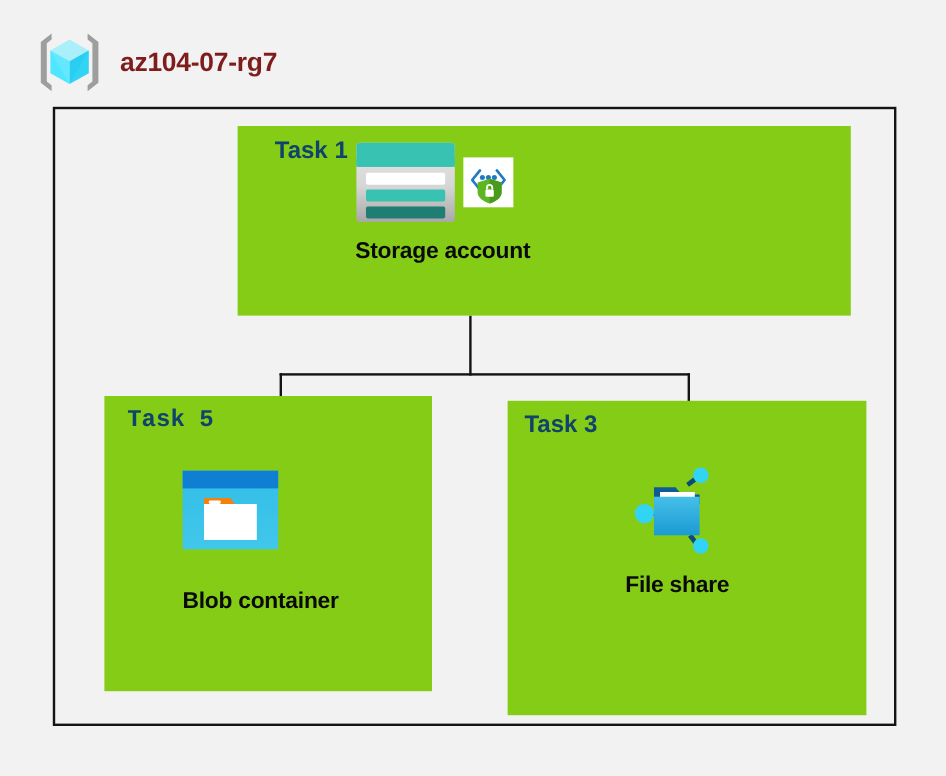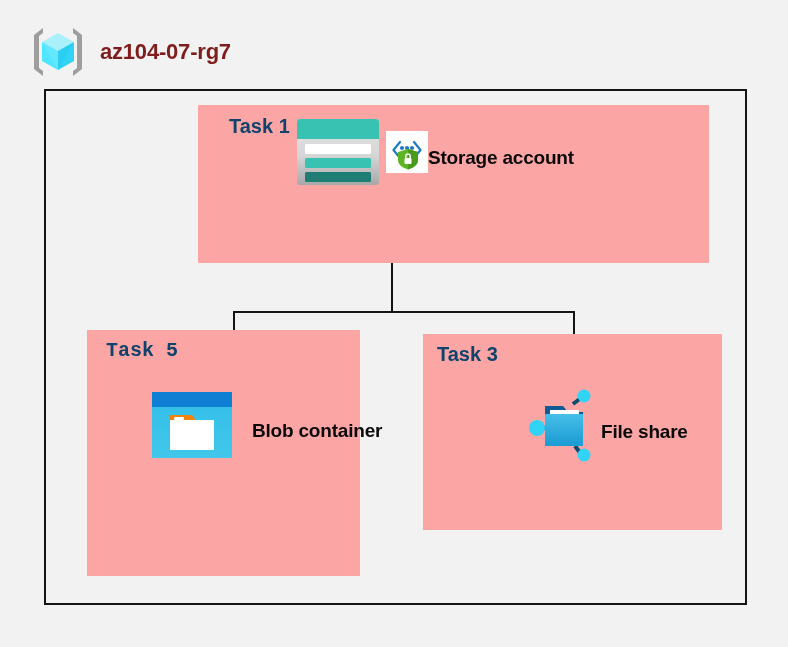--- a/index.html
+++ b/index.html
@@ -28,42 +28,42 @@
     position:absolute;left:44px;top:89px;
     width:703px;height:516px;
     border:2px solid #141414;
     box-sizing:border-box;
     background:transparent;
   }
 
   
   .task-panel{
     position:absolute;
-    background:#fca5a5;
+    background:#84cc16;
     box-sizing:border-box;
     padding-left:24px;
   }
   #panel-task1{left:198px;top:105px;width:511px;height:158px;}
   #panel-task5{left:87px;top:330px;width:273px;height:246px;font-family:Liberation Mono, monospace;}
-  #panel-task3{left:423px;top:334px;width:299px;height:196px;}
+  #panel-task3{left:423px;top:334px;width:299px;height:262px;}
 
   .task-label{
     position:absolute;
     font-size:20px;font-weight:bold;
     color:#10436c;
     white-space:nowrap;
   }
   #panel-task1 .task-label{left:31px;top:10px;}
   #panel-task5 .task-label{left:19px;top:9px;}
   #panel-task3 .task-label{left:14px;top:9px;}
 
   
   .node{
     position:absolute;
-    display:flex;flex-direction:row;align-items:center;
+    display:flex;flex-direction:column;align-items:flex-start;
   }
   .node-caption{
     font-size:19px;font-weight:bold;color:#0a0a0a;
     white-space:nowrap;margin-top:8px;letter-spacing:-0.2px;
   }
   .node-icons{display:flex;align-items:center;gap:6px;}
 
   #node-storage{left:296px;top:118px;}
   #node-blob{left:152px;top:392px;gap:20px;}
   #node-fileshare{left:521px;top:388px;}

